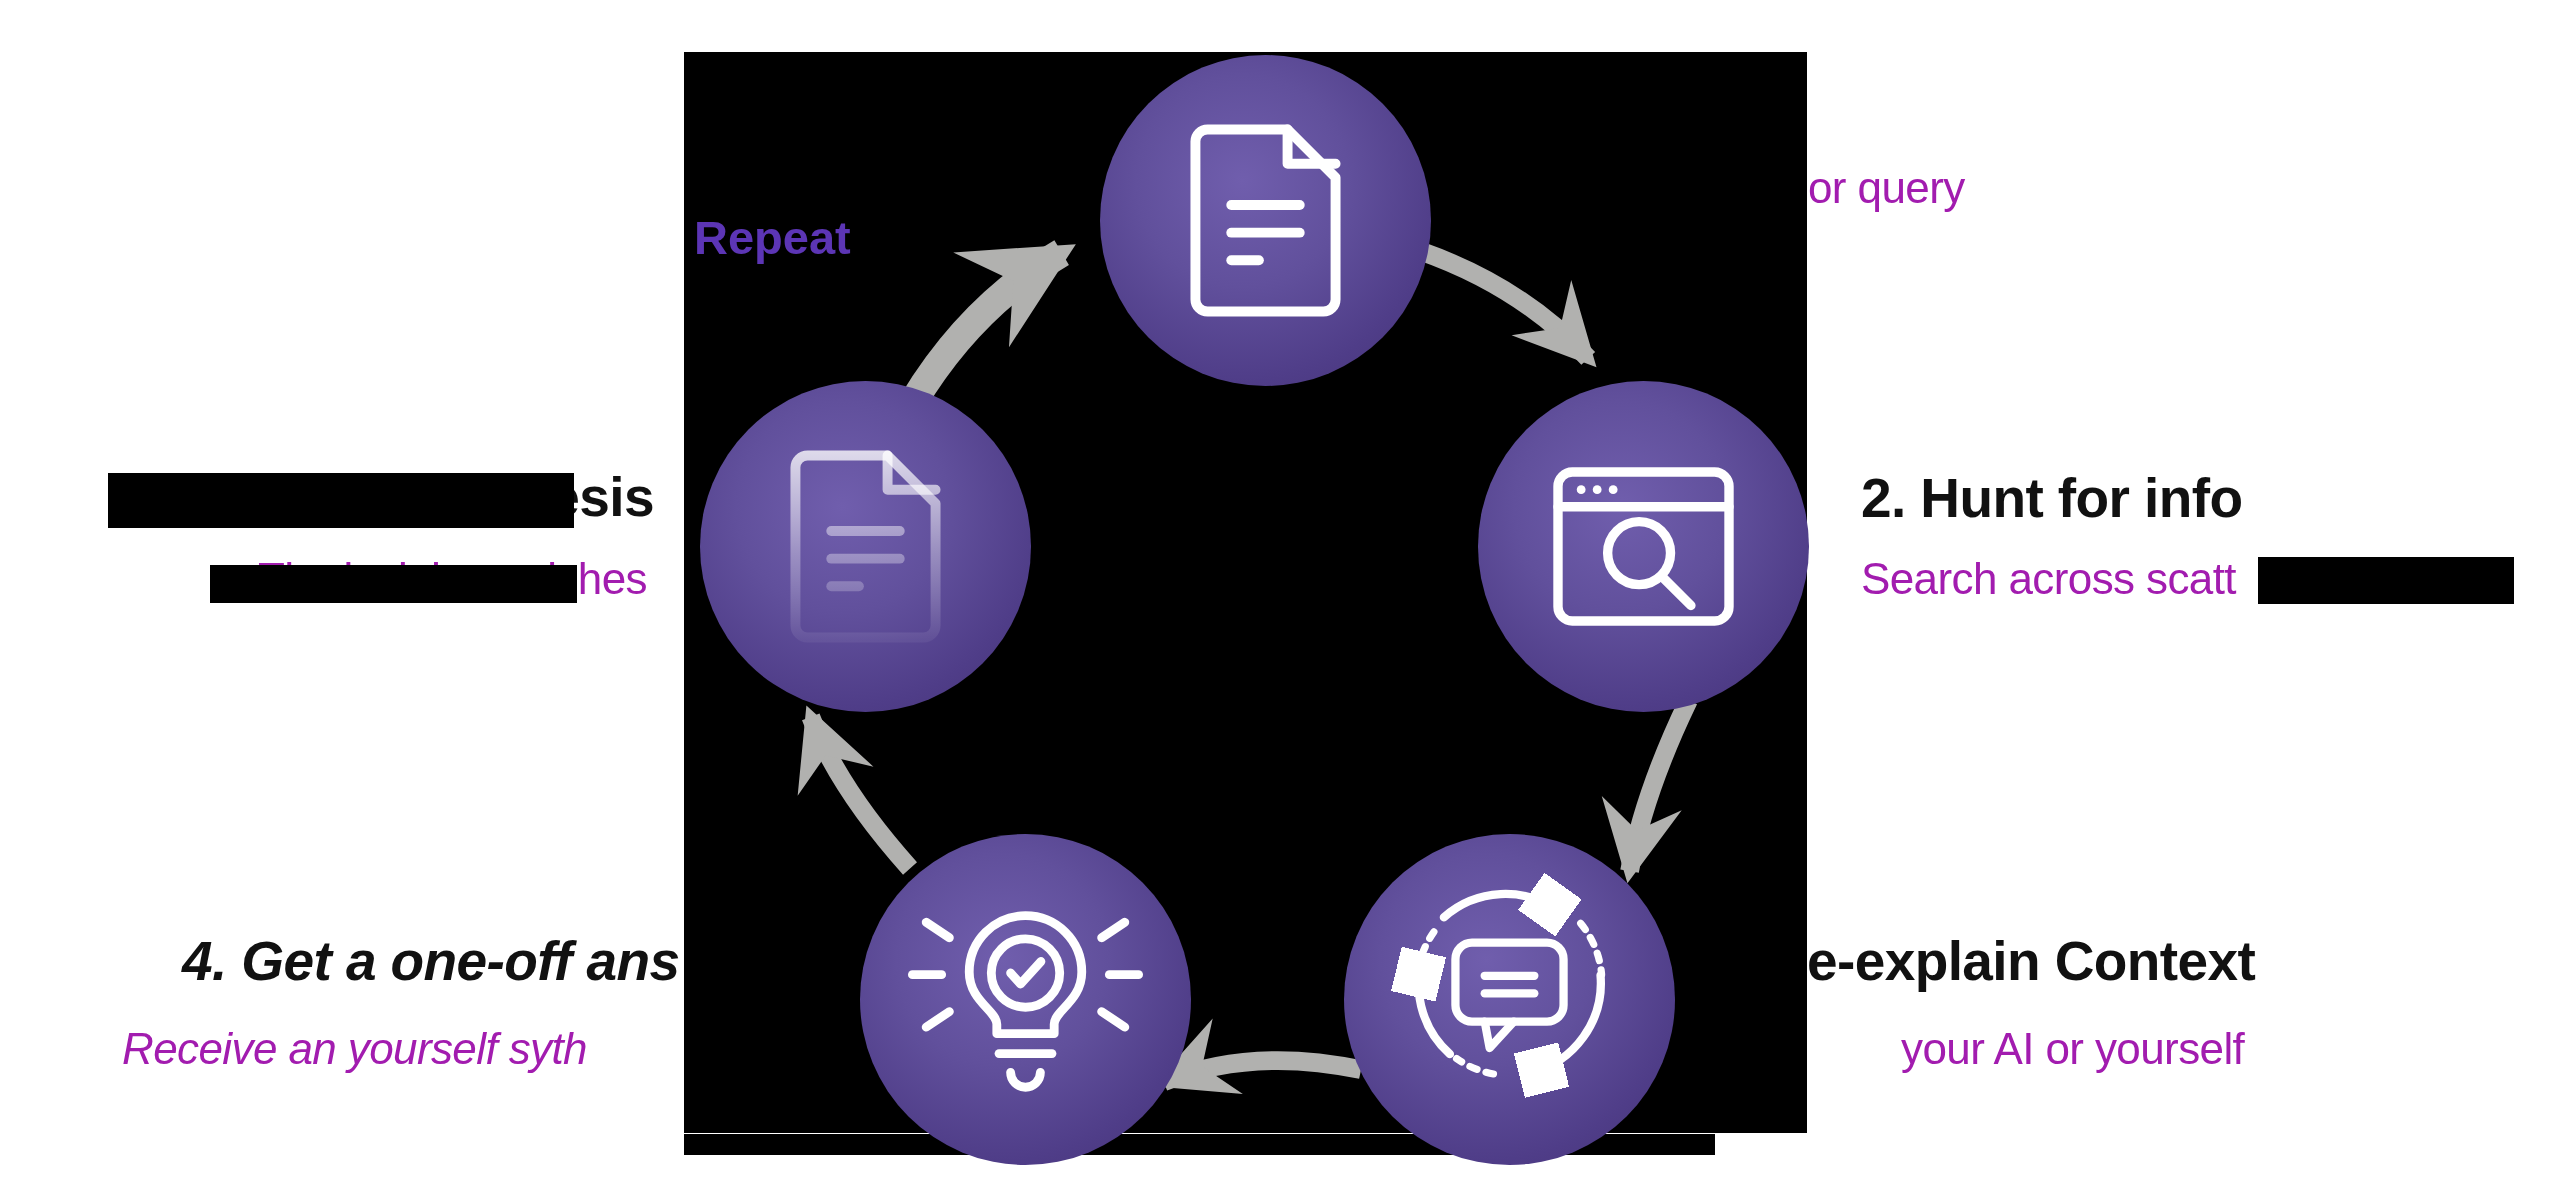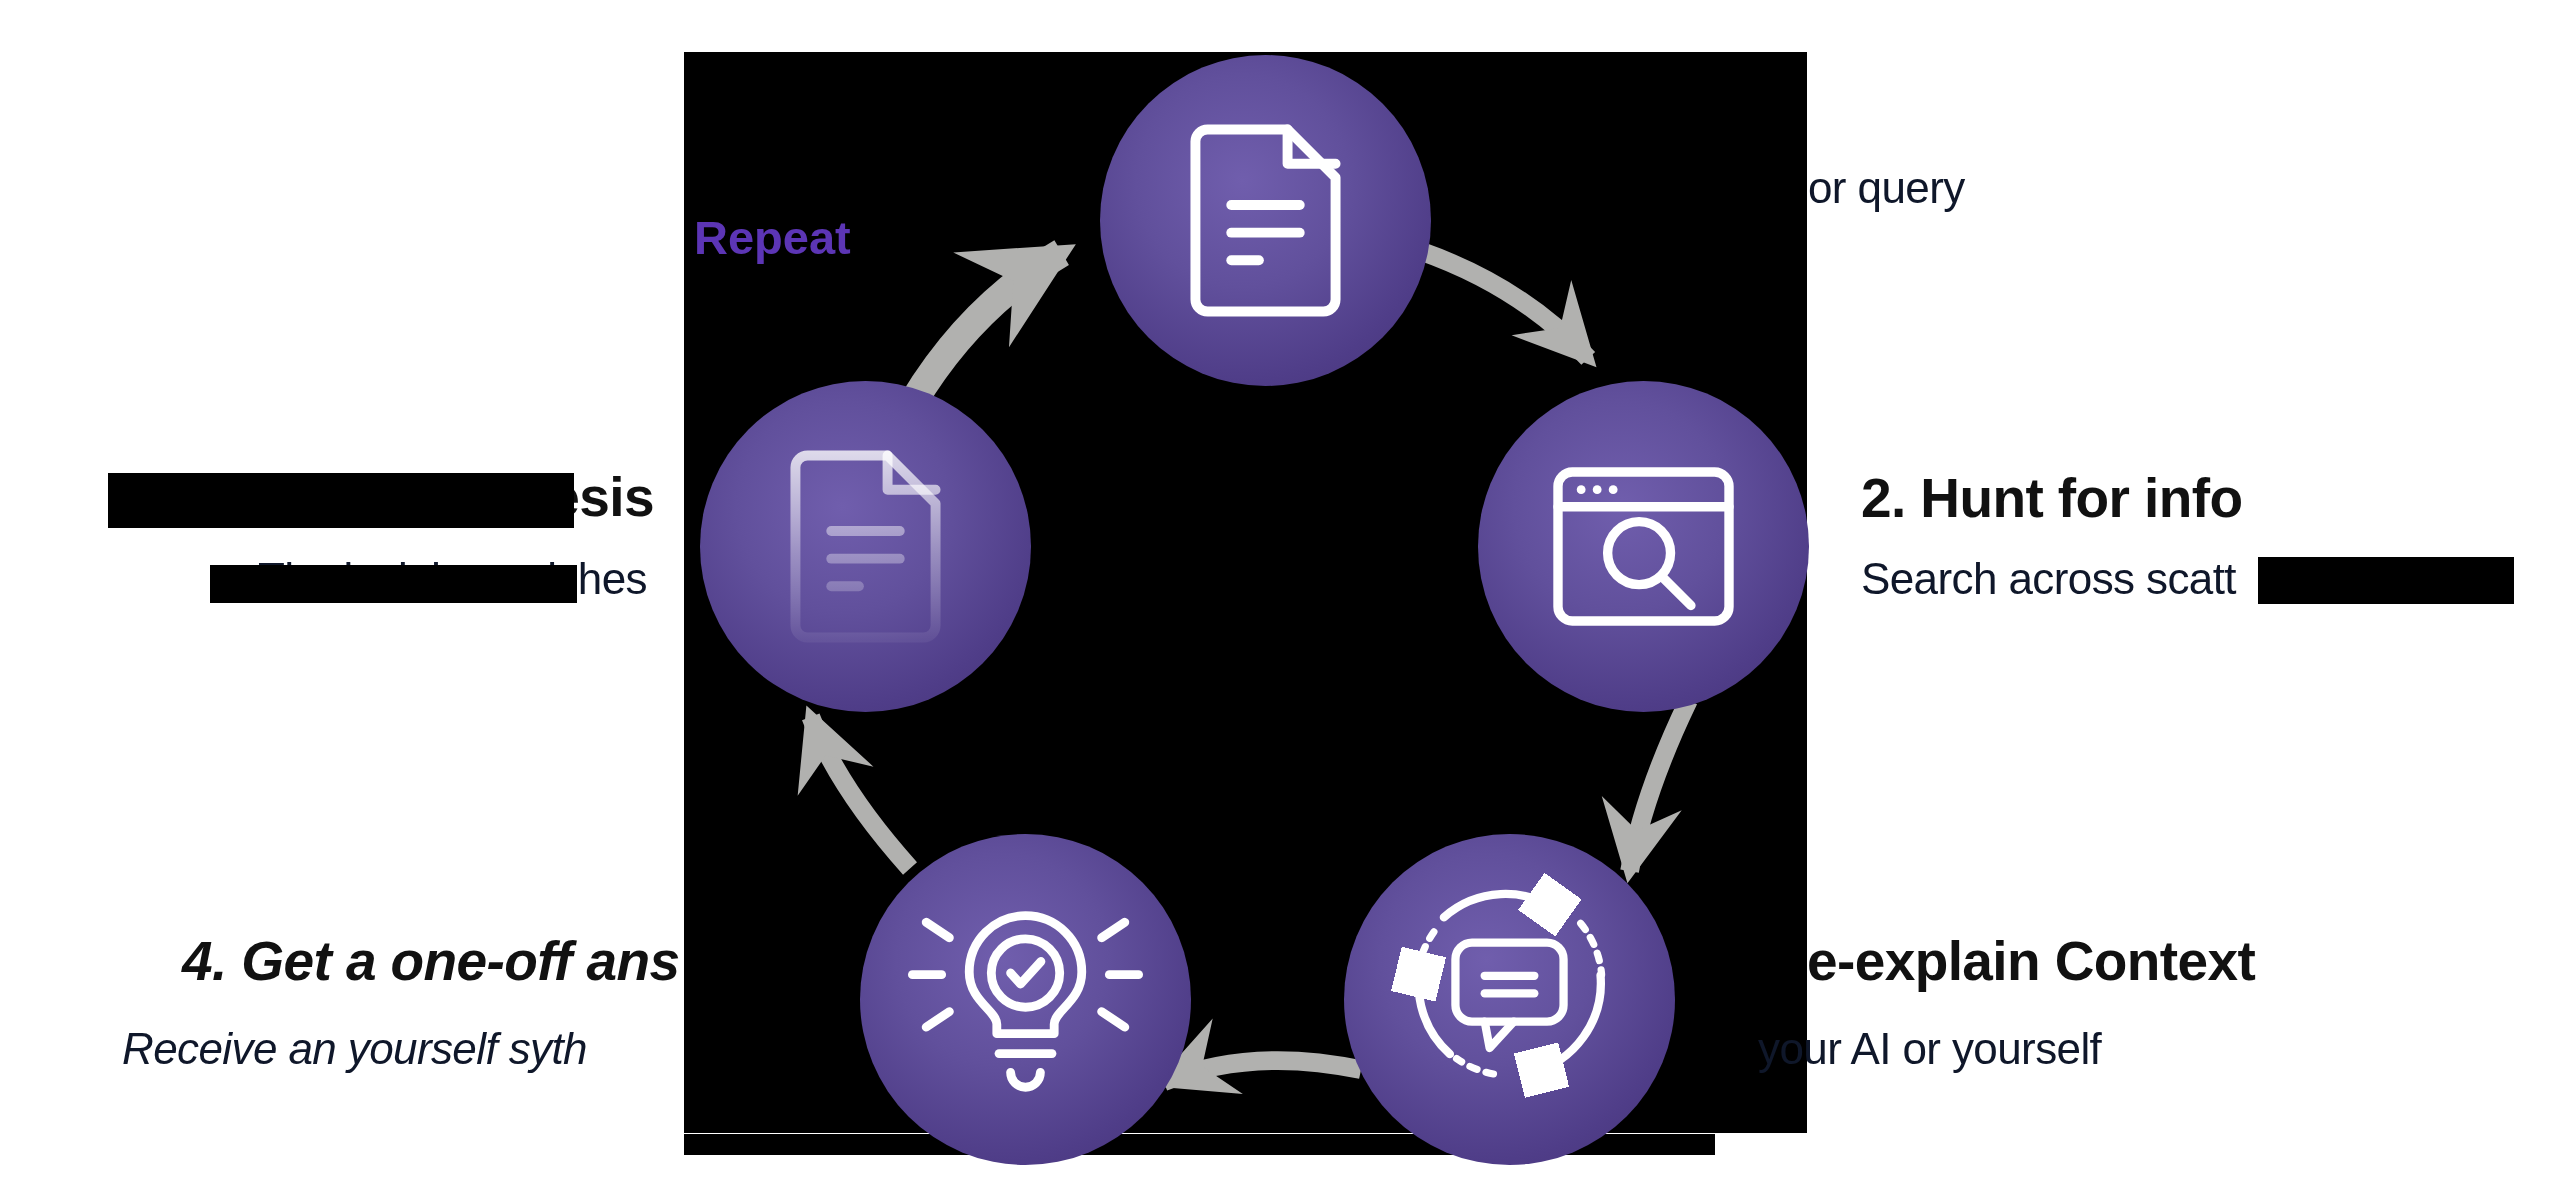--- a/index.html
+++ b/index.html
@@ -15,21 +15,21 @@
     background:radial-gradient(circle at 43% 38%, #705ead 0%, #61509c 38%, #4f3d88 72%, #453173 100%);
   }
   .node svg{position:absolute;left:0;top:0;}
   
   .title{
     position:absolute;font-weight:bold;font-size:55px;line-height:1;letter-spacing:-0.6px;
     color:#111111;white-space:nowrap;z-index:4;
   }
   .desc{
     position:absolute;font-weight:normal;font-size:44px;line-height:1;letter-spacing:-0.6px;
-    color:#0f172a;white-space:nowrap;z-index:4;
+    color:#a21caf;white-space:nowrap;z-index:4;
   }
   .under-panel{z-index:0;font-style:italic;}
   .repeat{
     position:absolute;left:694px;top:214px;font-size:47px;font-weight:bold;line-height:1;
     color:#5c35b5;z-index:4;white-space:nowrap;
   }
   .redaction{position:absolute;background:#000000;z-index:5;}
   #arrows{position:absolute;left:0;top:0;z-index:2;}
 </style>
 </head>
@@ -137,21 +137,21 @@
   </div>
 
   <div class="repeat">Repeat</div>
 
   <div class="desc" style="left:1808px;top:166px;">or query</div>
 
   <div class="title" style="left:1861px;top:471px;">2. Hunt for info</div>
   <div class="desc" style="left:1861px;top:557px;">Search across scatt</div>
 
   <div class="title" style="left:1807px;top:934px;">e-explain Context</div>
-  <div class="desc" style="left:1758px;top:1027px;text-align:right;">your AI or yourself</div>
+  <div class="desc" style="left:1901px;top:1027px;text-align:right;">your AI or yourself</div>
 
   <div class="title" style="right:1922px;top:470px;">esis</div>
   <div class="desc" style="right:1929px;top:557px;">The insight vanishes</div>
 
   <div class="redaction" style="left:108px;top:473px;width:466px;height:55px;"></div>
   <div class="redaction" style="left:210px;top:565px;width:367px;height:38px;"></div>
   <div class="redaction" style="left:2258px;top:557px;width:256px;height:47px;"></div>
 
 </div>
 

